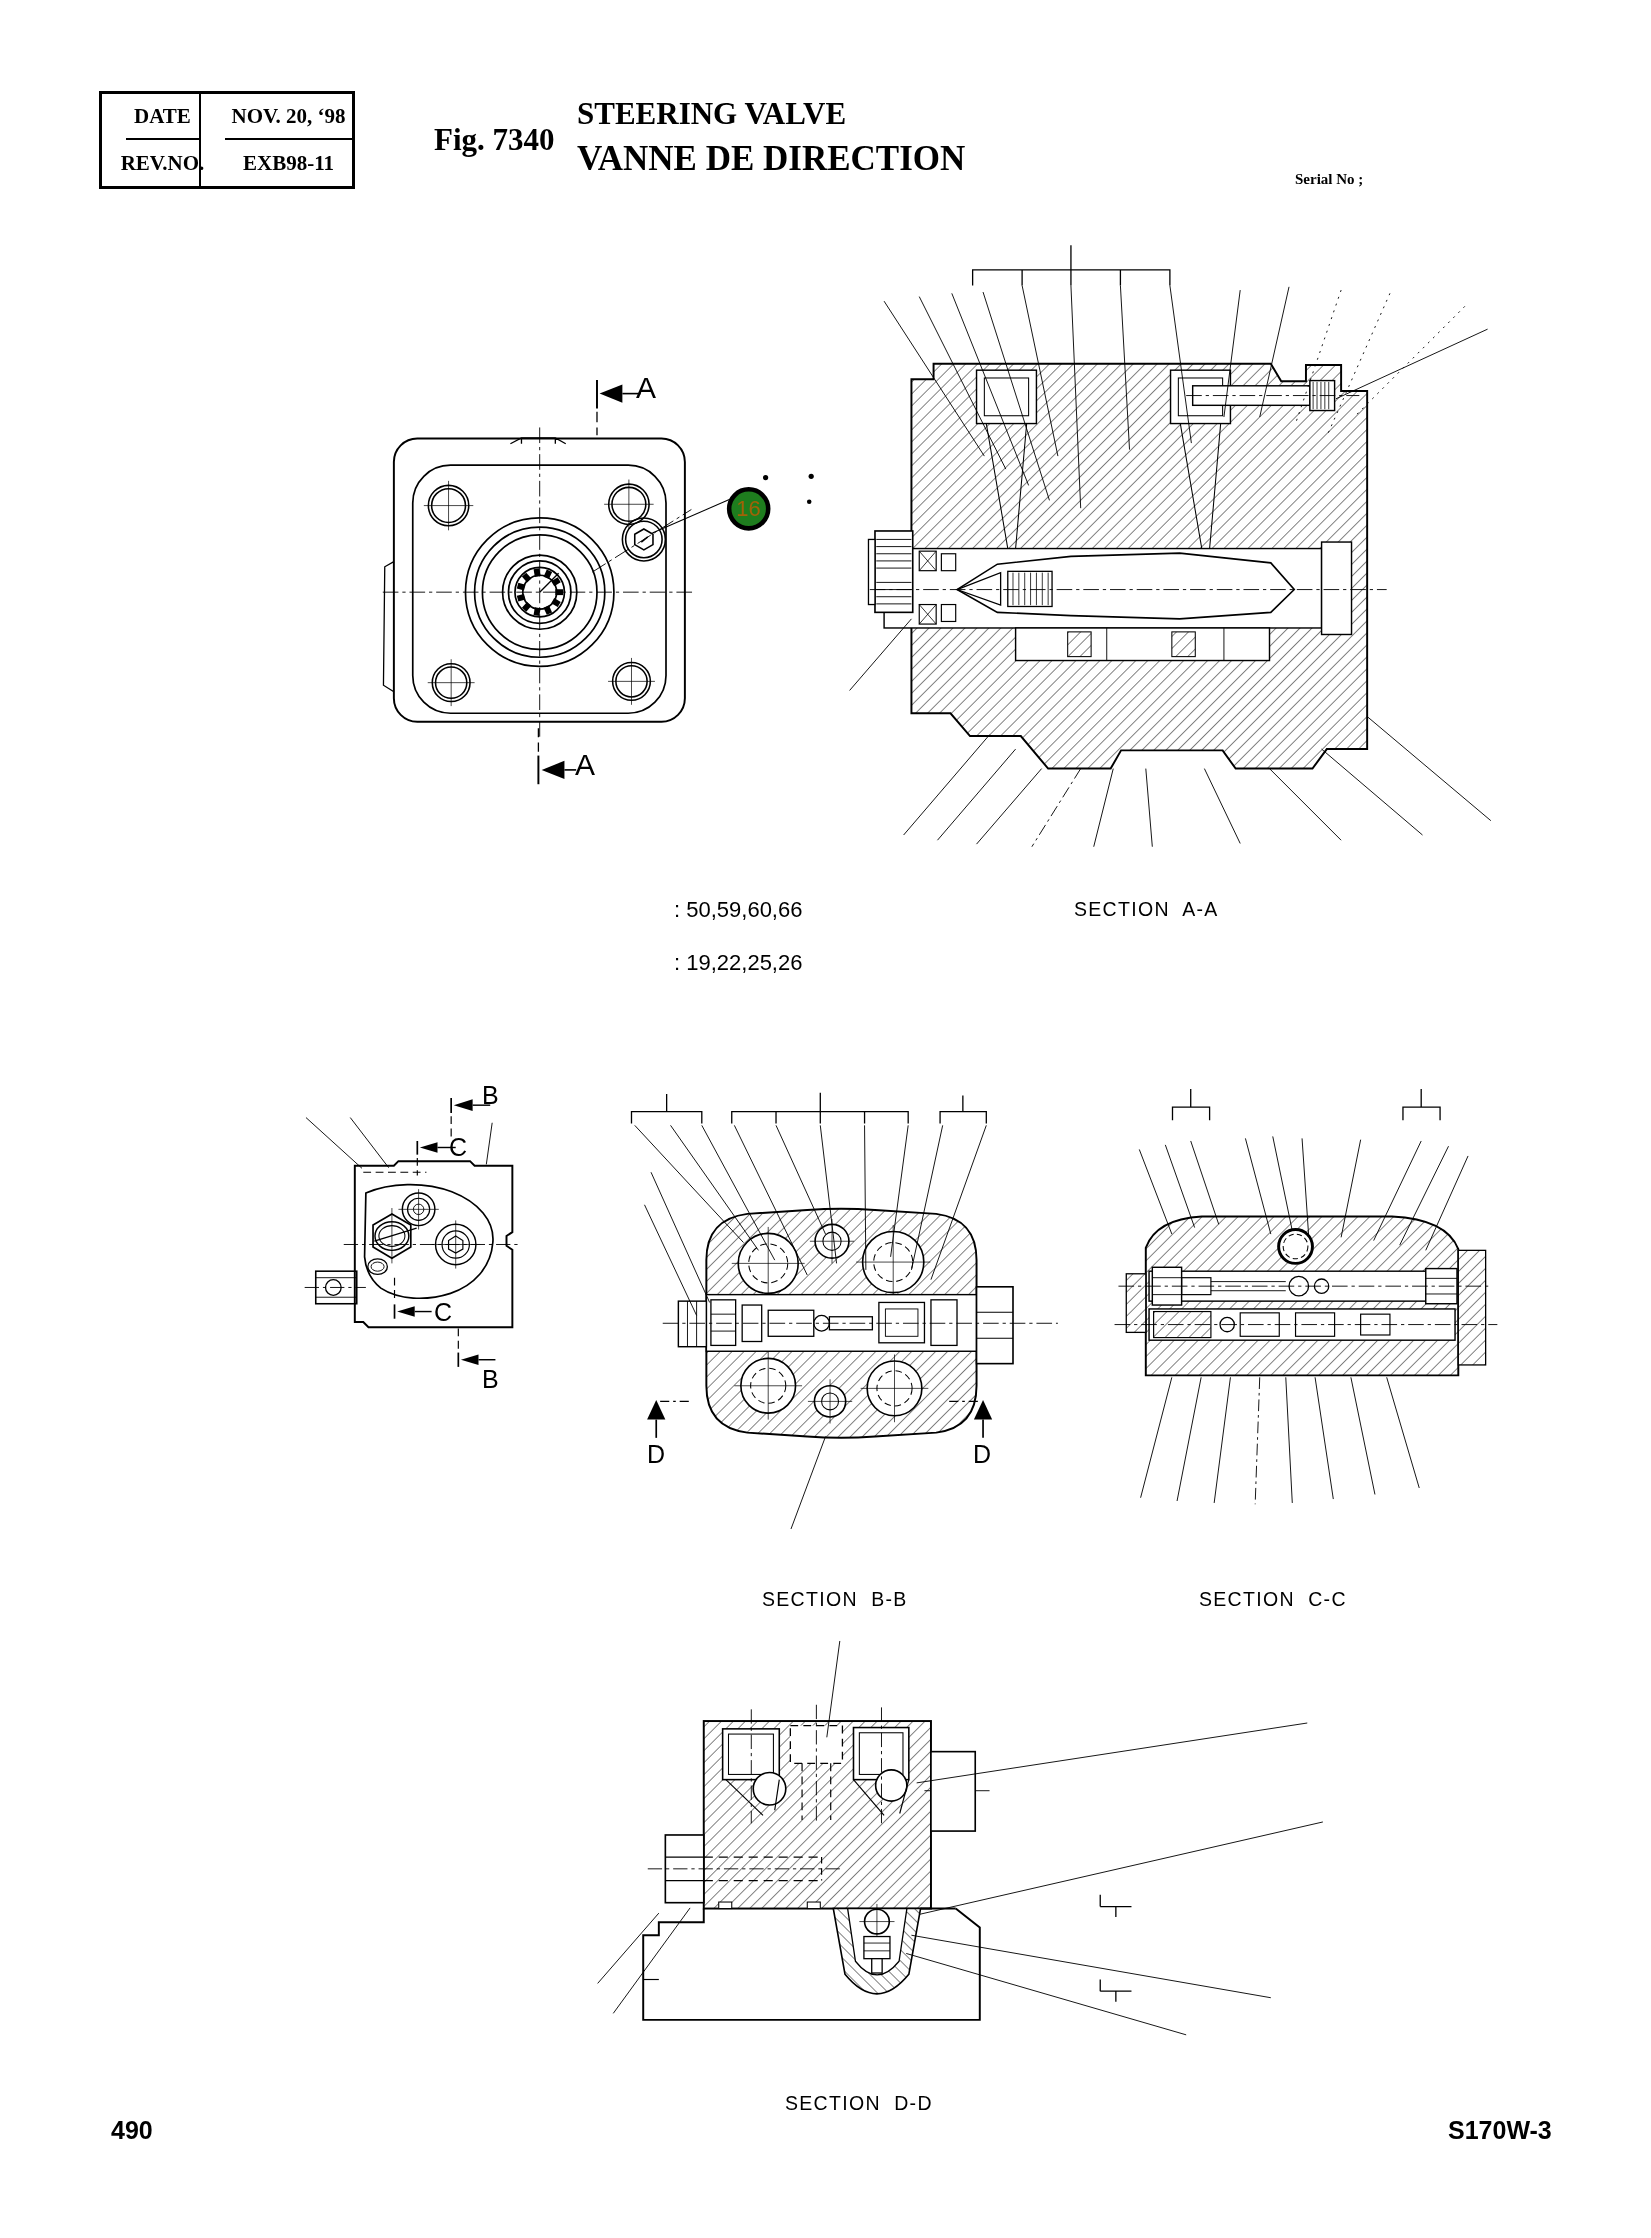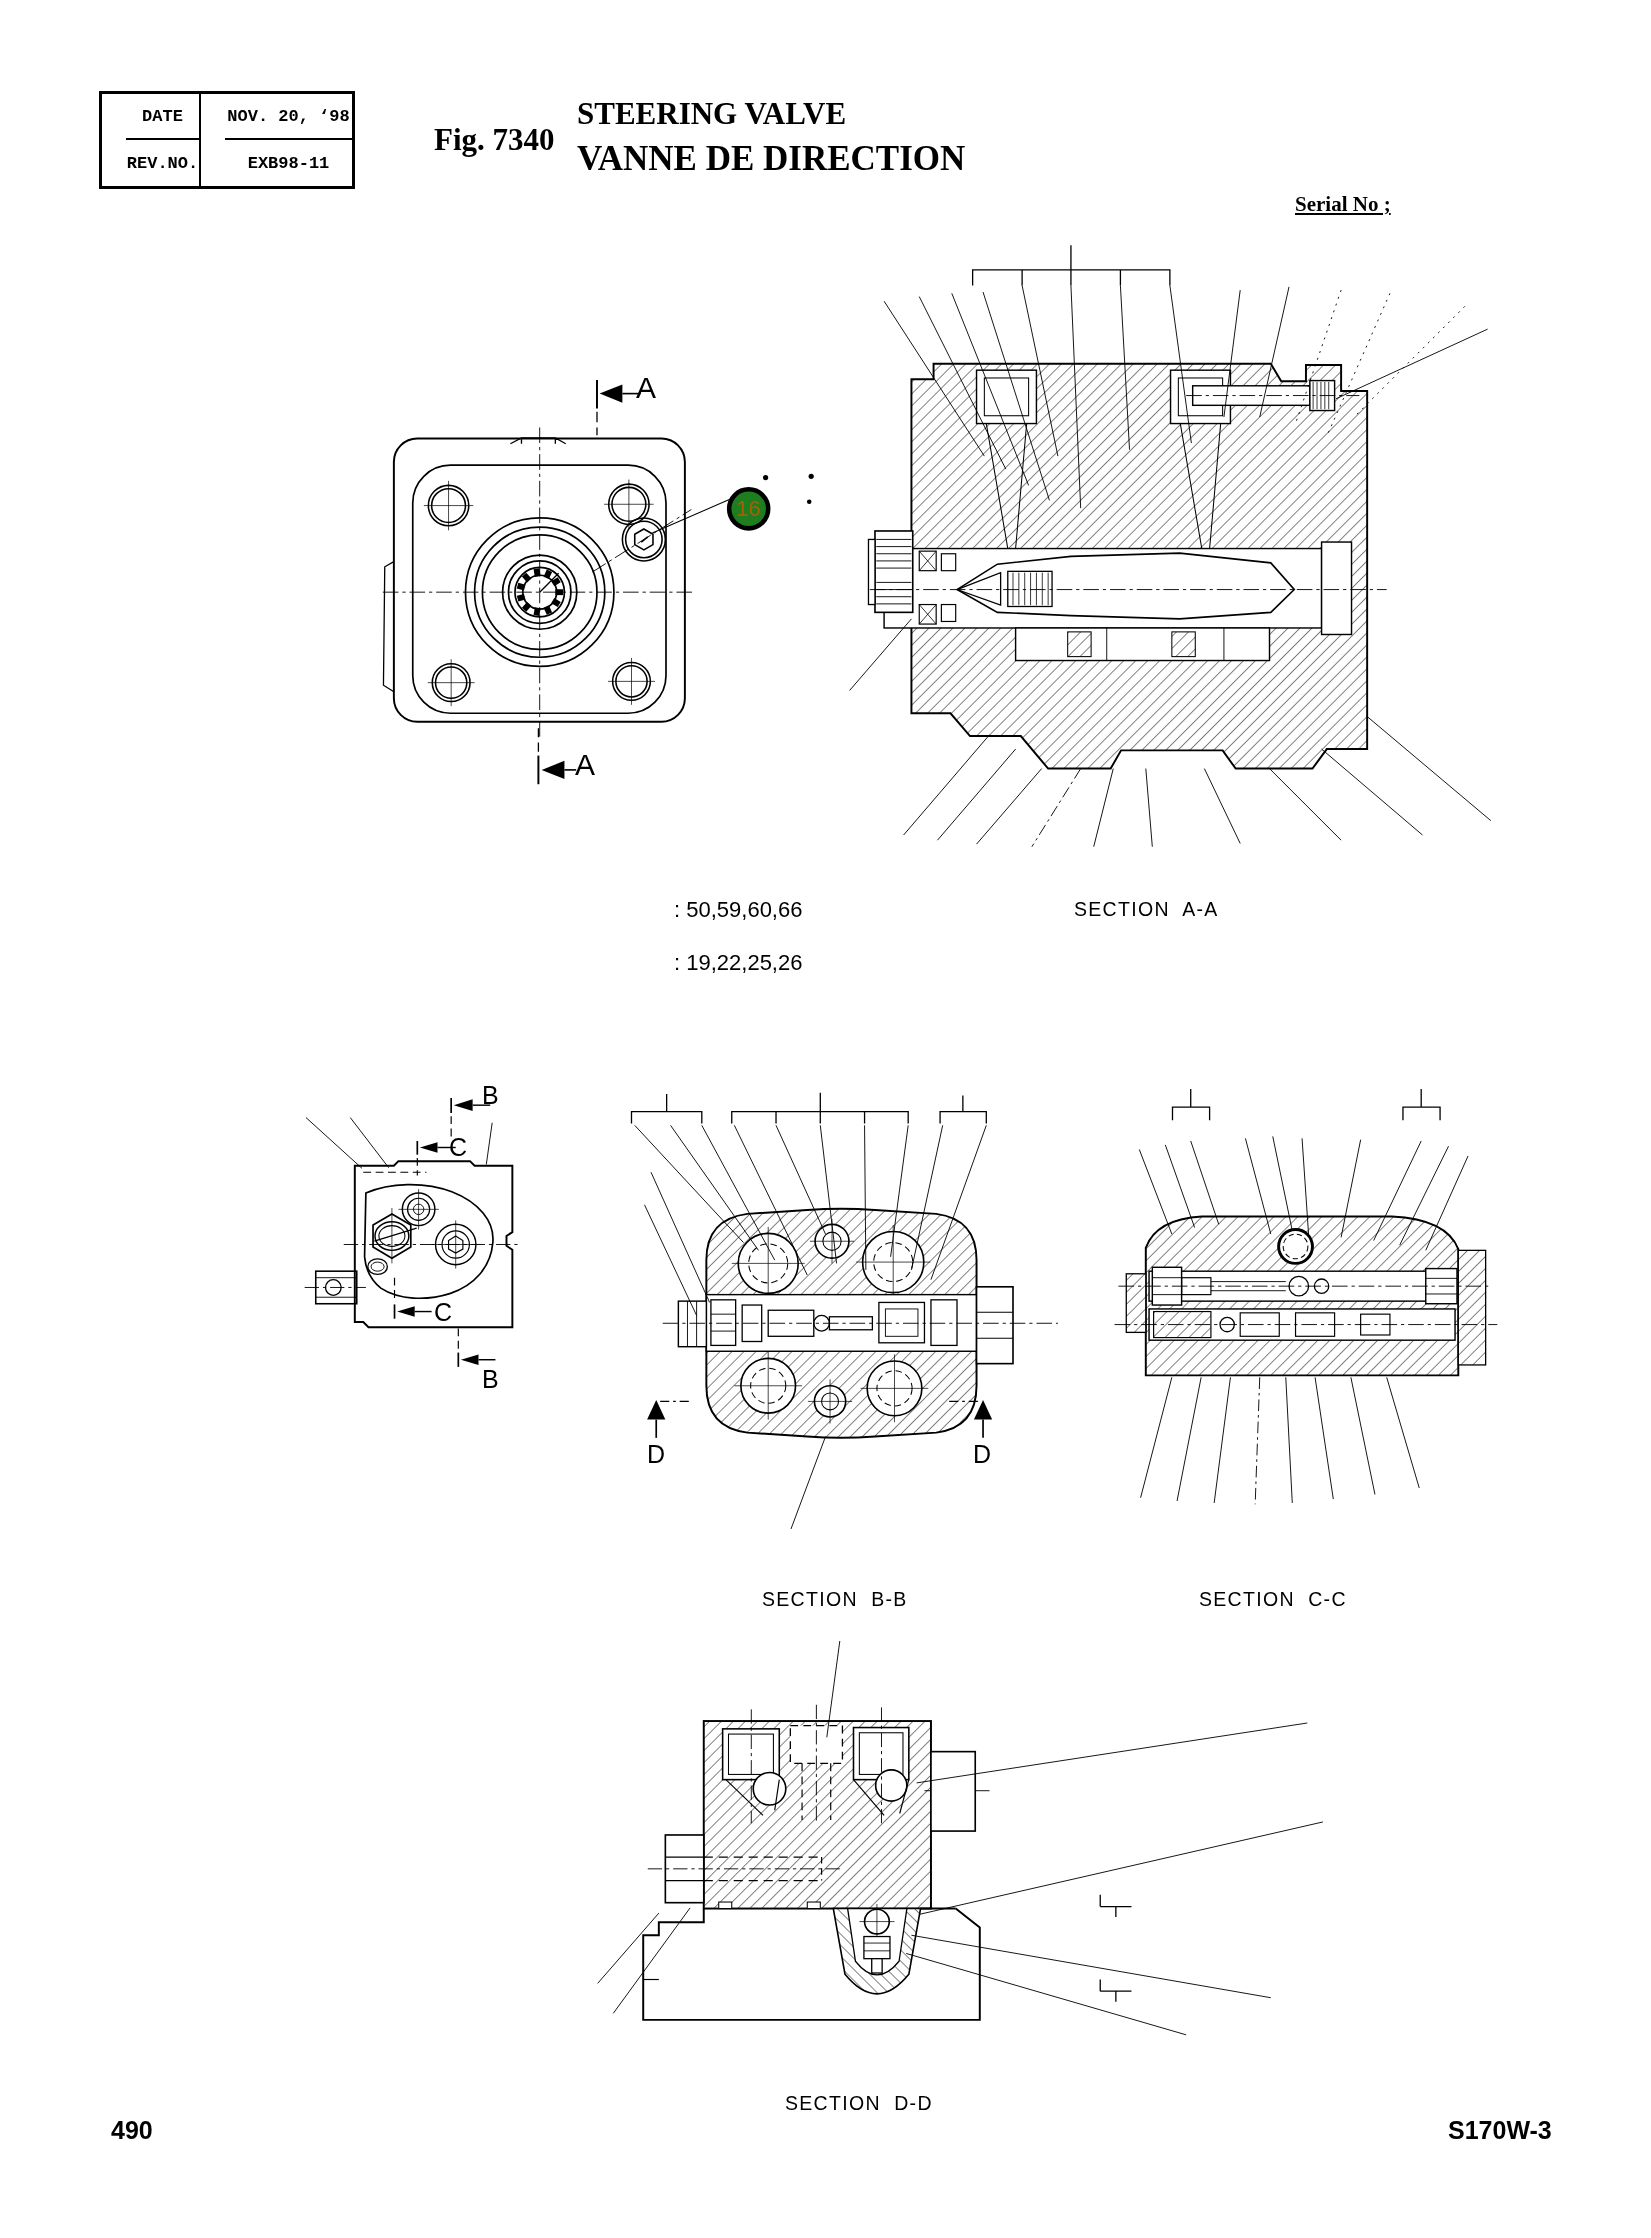--- a/index.html
+++ b/index.html
@@ -8,21 +8,21 @@
   .page svg{position:absolute;left:0;top:0;}
   .t{position:absolute;white-space:pre;color:#000;}
   .serifb{font-family:"Liberation Serif","DejaVu Serif",serif;font-weight:bold;}
   .sans{font-family:"Liberation Sans","DejaVu Sans",sans-serif;}
   .sect{font-size:19.5px;letter-spacing:1.3px;margin-top:37px;}
   .cut{font-size:25px;}
   .cutA{font-size:30px;}
   .info-table{position:absolute;left:99px;top:91px;border:3.9px solid #000;display:grid;
       grid-template-columns:99px 151px;grid-template-rows:46px 46px;background:#fff;}
   .info-table .cell{display:flex;align-items:center;justify-content:center;
-      font-family:Liberation Mono, monospace;font-weight:bold;font-size:17px;margin-left:24px;}
+      font-family:Liberation Serif, serif;font-weight:bold;font-size:21px;margin-left:24px;}
   .info-table .c1{border-right:2.6px solid #000;}
   .info-table .r1{border-bottom:2.6px solid #000;}
   .badge-num{position:absolute;left:729px;top:496px;width:39px;text-align:center;
       font-size:22px;color:#a16207;}
 </style>
 </head>
 <body>
 
 <div class="page">
 
@@ -529,21 +529,21 @@
 <div class="info-table">
   <div class="cell c1 r1">DATE</div>
   <div class="cell r1">NOV. 20, ‘98</div>
   <div class="cell c1">REV.NO.</div>
   <div class="cell">EXB98-11</div>
 </div>
 
 <div class="t serifb" style="left:434px;top:122px;font-size:31px;">Fig. 7340</div>
 <div class="t serifb" style="left:577px;top:96px;font-size:31px;">STEERING VALVE</div>
 <div class="t serifb" style="left:577px;top:139px;font-size:35px;">VANNE DE DIRECTION</div>
-<div class="t serifb" style="left:1295px;top:192px;font-size:21px;text-decoration:underline;">Serial No ;</div>
+<div class="t serifb" style="left:1295px;top:171px;font-size:15px;">Serial No ;</div>
 
 <div class="badge-num sans">16</div>
 
 <div class="t sans" style="left:674px;top:897px;font-size:22px;">: 50,59,60,66</div>
 <div class="t sans" style="left:674px;top:950px;font-size:22px;">: 19,22,25,26</div>
 
 <div class="t sans sect" style="left:1074px;top:861px;">SECTION  A-A</div>
 <div class="t sans sect" style="left:762px;top:1551px;">SECTION  B-B</div>
 <div class="t sans sect" style="left:1199px;top:1551px;">SECTION  C-C</div>
 <div class="t sans sect" style="left:785px;top:2055px;">SECTION  D-D</div>

